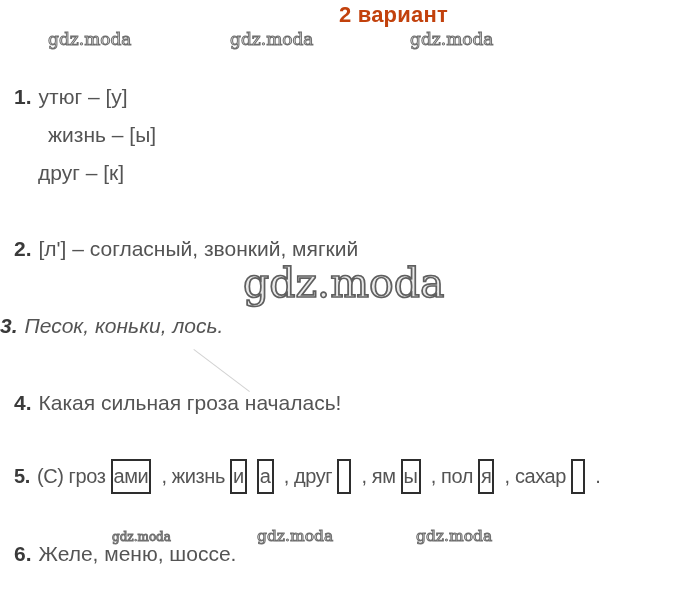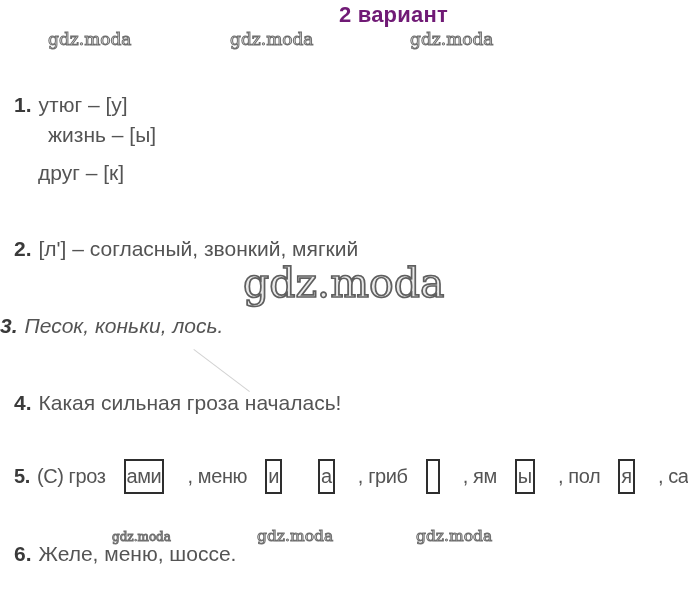--- a/index.html
+++ b/index.html
@@ -9,21 +9,21 @@
     font-family: "Liberation Sans", sans-serif;
     color: #4e4e4e;
     position: relative;
     overflow: hidden;
   }
   .abs { position: absolute; }
 
   .title {
     left: 339px; top: 2px;
     font-size: 22px; font-weight: bold;
-    color: #701a75;
+    color: #c2410c;
     letter-spacing: 0.2px;
     white-space: pre;
   }
 
   .wm {
     font-family: "DejaVu Serif", serif;
     font-weight: normal;
     color: #ececec;
     -webkit-text-stroke: 1px #6f6f6f;
     text-shadow: 0 0 0.5px #8a8a8a;
@@ -48,21 +48,21 @@
     font-size: 21px;
     line-height: 1.2;
     white-space: pre;
     color: #545454;
   }
   .num {
     font-weight: bold;
     color: #3a3a3a;
     margin-right: 7px;
   }
-  .l1 { left: 14px; top: 84px; margin-top: 8px; }
+  .l1 { left: 14px; top: 84px; }
   .indent2 { left: 48px; top: 122px; }
   .indent3 { left: 38px; top: 160px; text-align: right; }
   .l2 { left: 14px; top: 236px; }
   .l3 { left: 0; top: 313px; font-style: italic; }
   .l4 { left: 14px; top: 390px; }
   .l6 { left: 14px; top: 541px; }
 
   .row5 {
     left: 14px; top: 457px;
     display: flex;
@@ -74,21 +74,21 @@
   }
   .row5 span { white-space: pre; }
   .ending-box {
     display: inline-flex;
     align-items: center;
     justify-content: center;
     min-width: 14px;
     height: 35px;
     border: 2px solid #2e2e2e;
     box-sizing: border-box;
-    margin: 0 18px;
+    margin: 0 5px;
     padding: 0 1px;
   }
 
   .scratch {
     left: 194px; top: 349px;
     width: 70px; height: 0;
     border-top: 1px solid rgba(140,140,140,0.4);
     transform: rotate(37deg);
     transform-origin: 0 0;
   }
@@ -112,24 +112,24 @@
 <div class="abs scratch"></div>
 
 <div class="abs ansline l3"><span class="num">3.</span><span>Песок, коньки, лось.</span></div>
 
 <div class="abs ansline l4"><span class="num">4.</span><span>Какая сильная гроза началась!</span></div>
 
 <div class="abs row5">
   <span class="num">5.</span>
     <span>(С) гроз</span>
     <span class="ending-box">ами</span>
-    <span> , меню</span>
+    <span> , жизнь</span>
     <span class="ending-box">и</span>
     <span class="ending-box">а</span>
-    <span> , гриб</span>
+    <span> , друг</span>
     <span class="ending-box"></span>
     <span> , ям</span>
     <span class="ending-box">ы</span>
     <span> , пол</span>
     <span class="ending-box">я</span>
     <span> , сахар</span>
     <span class="ending-box"></span>
     <span> .</span>
 </div>
 

